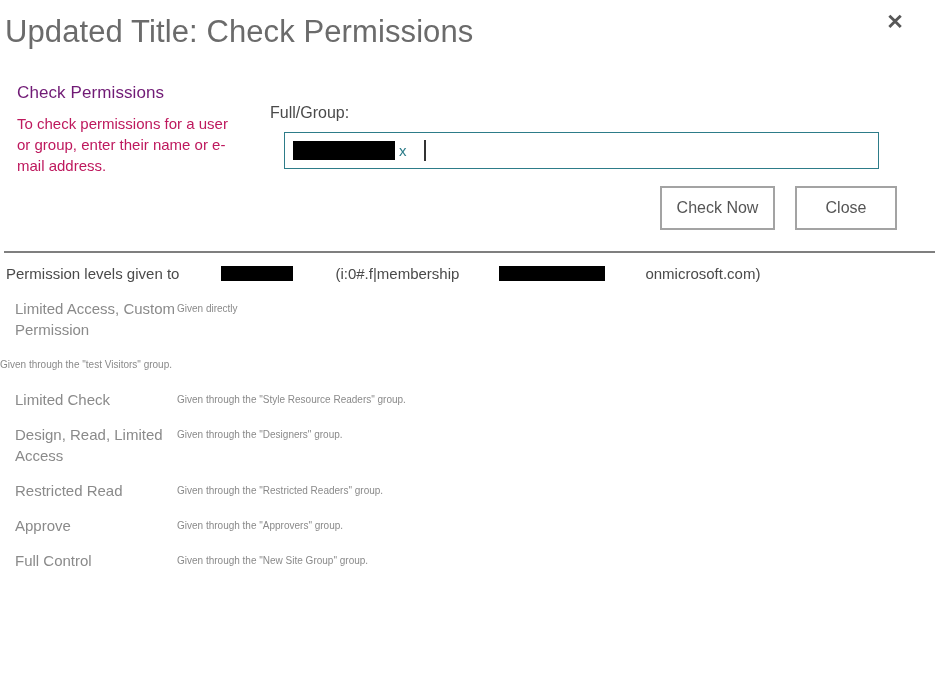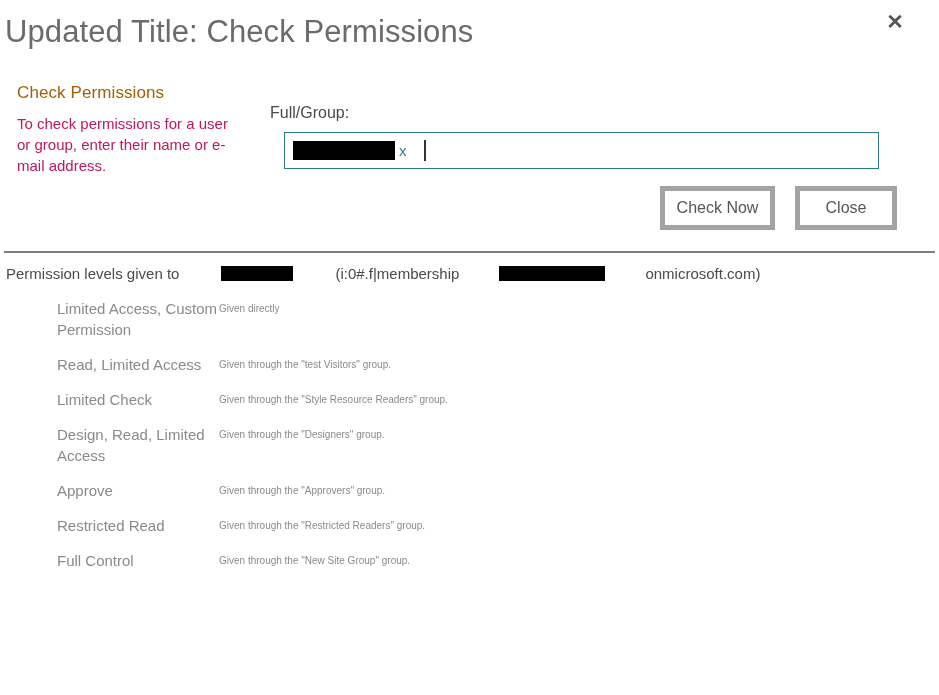--- a/index.html
+++ b/index.html
@@ -45,21 +45,21 @@
   
   #desc-col {
     position: absolute;
     left: 17px;
     top: 83px;
     width: 215px;
   }
   #desc-heading {
     font-size: 17px;
     font-weight: 400;
-    color: #a16207;
+    color: #701a75;
     margin-bottom: 10px;
     letter-spacing: 0.1px;
   }
   #desc-body {
     font-size: 15px;
     line-height: 21px;
     color: #be185d;
   }
 
   
@@ -111,21 +111,21 @@
     width: 2px;
     height: 21px;
     background: #333333;
   }
 
   
   .dlg-button {
     position: absolute;
     top: 186px;
     height: 44px;
-    border: 5px solid #a3a3a3;
+    border: 2px solid #a3a3a3;
     background: #ffffff;
     box-sizing: border-box;
     font-family: "Liberation Sans", sans-serif;
     font-size: 16px;
     color: #555555;
     cursor: pointer;
     display: flex;
     align-items: center;
     justify-content: center;
   }
@@ -162,21 +162,20 @@
     margin: 0 2px;
   }
   #redact-user  { width: 72px; }
   #redact-tenant{ width: 106px; margin: 0; }
 
   #results-table {
     position: absolute;
     left: 0;
     top: 298px;
     width: 744px;
-    margin-left: 42px;
   }
   .result-row {
     display: flex;
     align-items: flex-start;
     margin-bottom: 14px;
   }
   .perm-level {
     width: 177px;
     padding-left: 15px;
     box-sizing: border-box;
@@ -225,36 +224,35 @@
   <span class="redact-inline" id="redact-tenant"></span>
   <span>onmicrosoft.com)</span>
 </div>
 
 <div id="results-table">
     <div class="result-row">
       <div class="perm-level">Limited Access, Custom Permission</div>
       <div class="perm-source">Given directly</div>
     </div>
     <div class="result-row">
-      <div class="perm-level">Read, Limited Access</div>
       <div class="perm-source">Given through the "test Visitors" group.</div>
     </div>
     <div class="result-row">
       <div class="perm-level">Limited Check</div>
       <div class="perm-source">Given through the "Style Resource Readers" group.</div>
     </div>
     <div class="result-row">
       <div class="perm-level">Design, Read, Limited Access</div>
       <div class="perm-source">Given through the "Designers" group.</div>
     </div>
     <div class="result-row">
+      <div class="perm-level">Restricted Read</div>
+      <div class="perm-source">Given through the "Restricted Readers" group.</div>
+    </div>
+    <div class="result-row">
       <div class="perm-level">Approve</div>
       <div class="perm-source">Given through the "Approvers" group.</div>
     </div>
     <div class="result-row">
-      <div class="perm-level">Restricted Read</div>
-      <div class="perm-source">Given through the "Restricted Readers" group.</div>
-    </div>
-    <div class="result-row">
       <div class="perm-level">Full Control</div>
       <div class="perm-source">Given through the "New Site Group" group.</div>
     </div>
   </div>
 
 </body></html>

